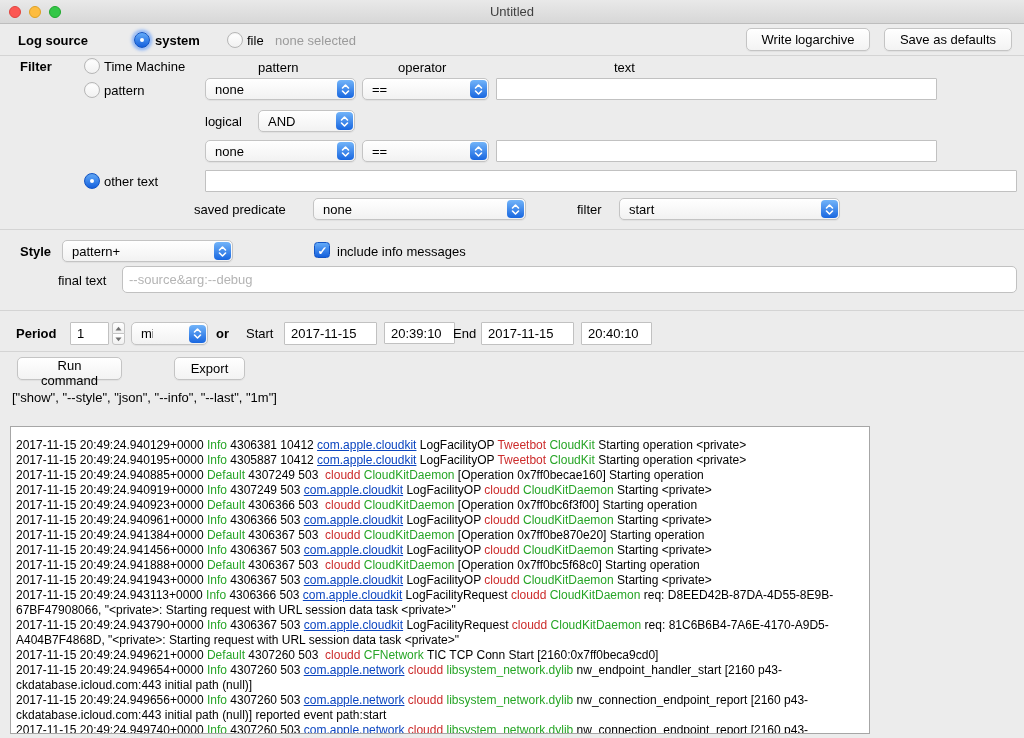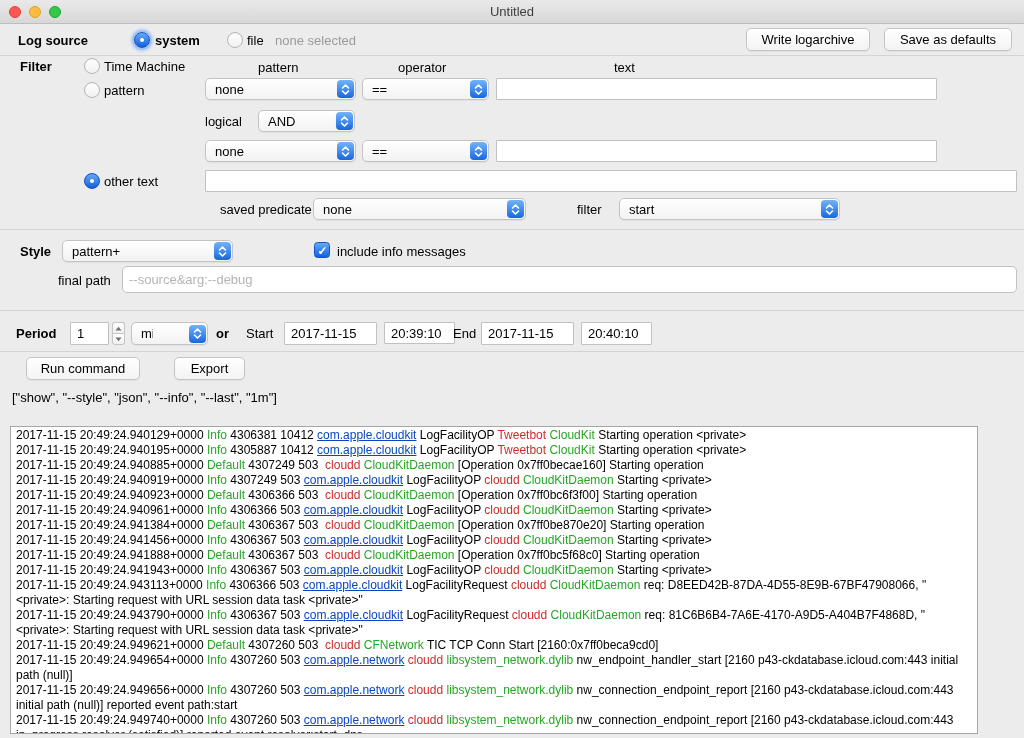--- a/index.html
+++ b/index.html
@@ -51,22 +51,22 @@
   .checkbox.on::after { content:"✓"; position:absolute; left:2.5px; top:0.5px; color:#fff; font-size:12px; font-weight:bold; }
 
   .stepper { position:absolute; width:13px; height:23px; display:flex; flex-direction:column; }
   .stepper .st { flex:1; background:linear-gradient(#ffffff,#f0f0f0); border:1px solid #c4c4c4;
                  display:flex; align-items:center; justify-content:center; }
   .stepper .st:first-child { border-radius:3px 3px 0 0; border-bottom:none; }
   .stepper .st:last-child { border-radius:0 0 3px 3px; }
 
   .cmdline { position:absolute; font-size:13px; white-space:nowrap; }
 
-  .logbox { position:absolute; left:10px; top:426px; width:968px; height:308px;
-            background:#fff; border:1px solid #a6a6a6; padding:1px 5px; overflow:hidden;
+  .logbox { position:absolute; left:10px; top:426px; width:860px; height:308px;
+            background:#fff; border:1px solid #a6a6a6; padding:11px 5px; overflow:hidden;
             font-size:12px; line-height:15px; white-space:pre-wrap; word-wrap:break-word; }
   .s-t   { color:var(--c-t,#000); }
   .s-lv  { color:var(--c-lv,#27a527); }
   .s-ss  { color:var(--c-ss,#0b45c0); text-decoration:underline; }
   .s-pr  { color:var(--c-pr,#cc2b2b); }
   .s-lib { color:var(--c-lib,#27a527); }
 </style>
 </head>
 <body>
 
@@ -150,21 +150,21 @@
           <path d="M1.5 8 L4.5 11 L7.5 8" stroke="#fff" stroke-width="1.6" fill="none" stroke-linecap="round" stroke-linejoin="round"></path>
         </svg>
       </span>
   </div>
   <input class="tf" style="left: 496px; top: 140px; width: 441px;" value="">
 
   <span class="radio on" style="left:84px;top:173px;"></span>
   <span class="lbl" style="left:104px;top:174px;">other text</span>
   <input class="tf" style="left: 205px; top: 170px; width: 812px;" value="">
 
-  <span class="lbl" style="left:220px;top:202px;">saved predicate</span>
+  <span class="lbl" style="left:194px;top:202px;">saved predicate</span>
   <div class="popup" style="left:313px;top:198px;width:213px;">
     <span class="pv">none</span>
     <span class="arrows">
         <svg width="9" height="13" viewBox="0 0 9 13">
           <path d="M1.5 5 L4.5 2 L7.5 5" stroke="#fff" stroke-width="1.6" fill="none" stroke-linecap="round" stroke-linejoin="round"></path>
           <path d="M1.5 8 L4.5 11 L7.5 8" stroke="#fff" stroke-width="1.6" fill="none" stroke-linecap="round" stroke-linejoin="round"></path>
         </svg>
       </span>
   </div>
   <span class="lbl" style="left:577px;top:202px;">filter</span>
@@ -186,21 +186,21 @@
     <span class="arrows">
         <svg width="9" height="13" viewBox="0 0 9 13">
           <path d="M1.5 5 L4.5 2 L7.5 5" stroke="#fff" stroke-width="1.6" fill="none" stroke-linecap="round" stroke-linejoin="round"></path>
           <path d="M1.5 8 L4.5 11 L7.5 8" stroke="#fff" stroke-width="1.6" fill="none" stroke-linecap="round" stroke-linejoin="round"></path>
         </svg>
       </span>
   </div>
   <span class="checkbox on" style="left:314px;top:242px;"></span>
   <span class="lbl" style="left:337px;top:244px;">include info messages</span>
 
-  <span class="lbl" style="left:58px;top:273px;">final path</span>
+  <span class="lbl" style="left:58px;top:273px;">final text</span>
   <input class="tf big" style="left: 122px; top: 266px; width: 895px;" placeholder="--source&amp;arg:--debug">
 
   <div class="divider" style="top:310px;"></div>
 
   <span class="lbl bold" style="left:16px;top:326px;">Period</span>
   <input class="tf" style="left: 70px; top: 322px; width: 39px; height: 23px;" value="1">
   <span class="stepper" style="left:112px;top:322px;">
     <span class="st">
         <svg width="7" height="5" viewBox="0 0 7 5">
           <path d="M0.5 4.5 L3.5 0.8 L6.5 4.5 Z" fill="#6f6f6f"></path>
@@ -224,20 +224,20 @@
   <span class="lbl bold" style="left:216px;top:326px;">or</span>
   <span class="lbl" style="left:246px;top:326px;">Start</span>
   <input class="tf" style="left: 284px; top: 322px; width: 93px; height: 23px;" value="2017-11-15">
   <input class="tf" style="left: 384px; top: 322px; width: 71px; height: 22px;" value="20:39:10">
   <span class="lbl" style="left:453px;top:326px;">End</span>
   <input class="tf" style="left: 481px; top: 322px; width: 93px; height: 23px;" value="2017-11-15">
   <input class="tf" style="left: 581px; top: 322px; width: 71px; height: 23px;" value="20:40:10">
 
   <div class="divider" style="top:351px;"></div>
 
-  <button class="btn" style="left:17px;top:357px;width:114px;margin-left:9px;">Run command</button>
+  <button class="btn" style="left:17px;top:357px;width:105px;">Run command</button>
   <button class="btn" style="left:174px;top:357px;width:71px;">Export</button>
 
   <span class="cmdline" style="left:12px;top:390px;">["show", "--style", "json", "--info", "--last", "1m"]</span>
 
   <div class="logbox"><div><span class="s-t">2017-11-15 20:49:24.940129+0000 </span><span class="s-lv">Info</span><span class="s-t"> 4306381 10412 </span><span class="s-ss">com.apple.cloudkit</span><span class="s-t"> LogFacilityOP </span><span class="s-pr">Tweetbot</span><span class="s-t"> </span><span class="s-lib">CloudKit</span><span class="s-t"> Starting operation &lt;private&gt;</span></div><div><span class="s-t">2017-11-15 20:49:24.940195+0000 </span><span class="s-lv">Info</span><span class="s-t"> 4305887 10412 </span><span class="s-ss">com.apple.cloudkit</span><span class="s-t"> LogFacilityOP </span><span class="s-pr">Tweetbot</span><span class="s-t"> </span><span class="s-lib">CloudKit</span><span class="s-t"> Starting operation &lt;private&gt;</span></div><div><span class="s-t">2017-11-15 20:49:24.940885+0000 </span><span class="s-lv">Default</span><span class="s-t"> 4307249 503  </span><span class="s-pr">cloudd</span><span class="s-t"> </span><span class="s-lib">CloudKitDaemon</span><span class="s-t"> [Operation 0x7ff0becae160] Starting operation</span></div><div><span class="s-t">2017-11-15 20:49:24.940919+0000 </span><span class="s-lv">Info</span><span class="s-t"> 4307249 503 </span><span class="s-ss">com.apple.cloudkit</span><span class="s-t"> LogFacilityOP </span><span class="s-pr">cloudd</span><span class="s-t"> </span><span class="s-lib">CloudKitDaemon</span><span class="s-t"> Starting &lt;private&gt;</span></div><div><span class="s-t">2017-11-15 20:49:24.940923+0000 </span><span class="s-lv">Default</span><span class="s-t"> 4306366 503  </span><span class="s-pr">cloudd</span><span class="s-t"> </span><span class="s-lib">CloudKitDaemon</span><span class="s-t"> [Operation 0x7ff0bc6f3f00] Starting operation</span></div><div><span class="s-t">2017-11-15 20:49:24.940961+0000 </span><span class="s-lv">Info</span><span class="s-t"> 4306366 503 </span><span class="s-ss">com.apple.cloudkit</span><span class="s-t"> LogFacilityOP </span><span class="s-pr">cloudd</span><span class="s-t"> </span><span class="s-lib">CloudKitDaemon</span><span class="s-t"> Starting &lt;private&gt;</span></div><div><span class="s-t">2017-11-15 20:49:24.941384+0000 </span><span class="s-lv">Default</span><span class="s-t"> 4306367 503  </span><span class="s-pr">cloudd</span><span class="s-t"> </span><span class="s-lib">CloudKitDaemon</span><span class="s-t"> [Operation 0x7ff0be870e20] Starting operation</span></div><div><span class="s-t">2017-11-15 20:49:24.941456+0000 </span><span class="s-lv">Info</span><span class="s-t"> 4306367 503 </span><span class="s-ss">com.apple.cloudkit</span><span class="s-t"> LogFacilityOP </span><span class="s-pr">cloudd</span><span class="s-t"> </span><span class="s-lib">CloudKitDaemon</span><span class="s-t"> Starting &lt;private&gt;</span></div><div><span class="s-t">2017-11-15 20:49:24.941888+0000 </span><span class="s-lv">Default</span><span class="s-t"> 4306367 503  </span><span class="s-pr">cloudd</span><span class="s-t"> </span><span class="s-lib">CloudKitDaemon</span><span class="s-t"> [Operation 0x7ff0bc5f68c0] Starting operation</span></div><div><span class="s-t">2017-11-15 20:49:24.941943+0000 </span><span class="s-lv">Info</span><span class="s-t"> 4306367 503 </span><span class="s-ss">com.apple.cloudkit</span><span class="s-t"> LogFacilityOP </span><span class="s-pr">cloudd</span><span class="s-t"> </span><span class="s-lib">CloudKitDaemon</span><span class="s-t"> Starting &lt;private&gt;</span></div><div><span class="s-t">2017-11-15 20:49:24.943113+0000 </span><span class="s-lv">Info</span><span class="s-t"> 4306366 503 </span><span class="s-ss">com.apple.cloudkit</span><span class="s-t"> LogFacilityRequest </span><span class="s-pr">cloudd</span><span class="s-t"> </span><span class="s-lib">CloudKitDaemon</span><span class="s-t"> req: D8EED42B-87DA-4D55-8E9B-67BF47908066, "&lt;private&gt;: Starting request with URL session data task &lt;private&gt;"</span></div><div><span class="s-t">2017-11-15 20:49:24.943790+0000 </span><span class="s-lv">Info</span><span class="s-t"> 4306367 503 </span><span class="s-ss">com.apple.cloudkit</span><span class="s-t"> LogFacilityRequest </span><span class="s-pr">cloudd</span><span class="s-t"> </span><span class="s-lib">CloudKitDaemon</span><span class="s-t"> req: 81C6B6B4-7A6E-4170-A9D5-A404B7F4868D, "&lt;private&gt;: Starting request with URL session data task &lt;private&gt;"</span></div><div><span class="s-t">2017-11-15 20:49:24.949621+0000 </span><span class="s-lv">Default</span><span class="s-t"> 4307260 503  </span><span class="s-pr">cloudd</span><span class="s-t"> </span><span class="s-lib">CFNetwork</span><span class="s-t"> TIC TCP Conn Start [2160:0x7ff0beca9cd0]</span></div><div><span class="s-t">2017-11-15 20:49:24.949654+0000 </span><span class="s-lv">Info</span><span class="s-t"> 4307260 503 </span><span class="s-ss">com.apple.network</span><span class="s-t"> </span><span class="s-pr">cloudd</span><span class="s-t"> </span><span class="s-lib">libsystem_network.dylib</span><span class="s-t"> nw_endpoint_handler_start [2160 p43-ckdatabase.icloud.com:443 initial path (null)]</span></div><div><span class="s-t">2017-11-15 20:49:24.949656+0000 </span><span class="s-lv">Info</span><span class="s-t"> 4307260 503 </span><span class="s-ss">com.apple.network</span><span class="s-t"> </span><span class="s-pr">cloudd</span><span class="s-t"> </span><span class="s-lib">libsystem_network.dylib</span><span class="s-t"> nw_connection_endpoint_report [2160 p43-ckdatabase.icloud.com:443 initial path (null)] reported event path:start</span></div><div><span class="s-t">2017-11-15 20:49:24.949740+0000 </span><span class="s-lv">Info</span><span class="s-t"> 4307260 503 </span><span class="s-ss">com.apple.network</span><span class="s-t"> </span><span class="s-pr">cloudd</span><span class="s-t"> </span><span class="s-lib">libsystem_network.dylib</span><span class="s-t"> nw_connection_endpoint_report [2160 p43-ckdatabase.icloud.com:443 in_progress resolver (satisfied)] reported event resolver:start_dns</span></div></div>
 
 </div>
 
 </body></html>

